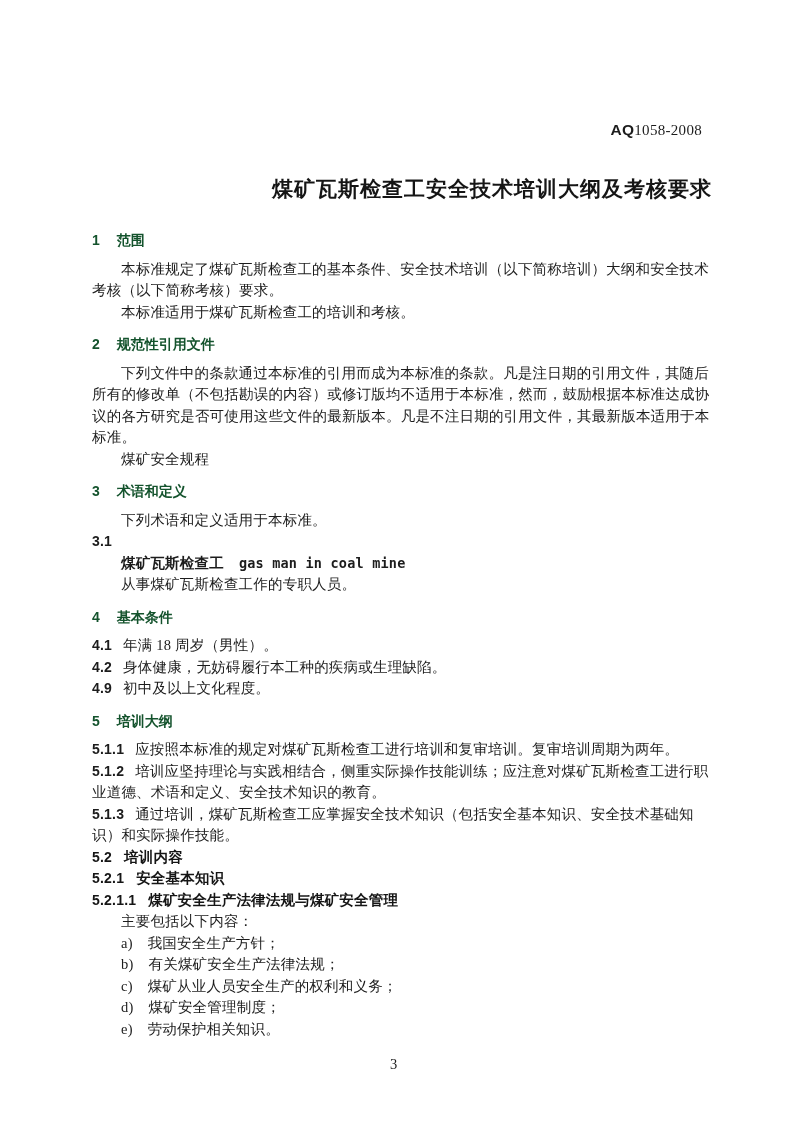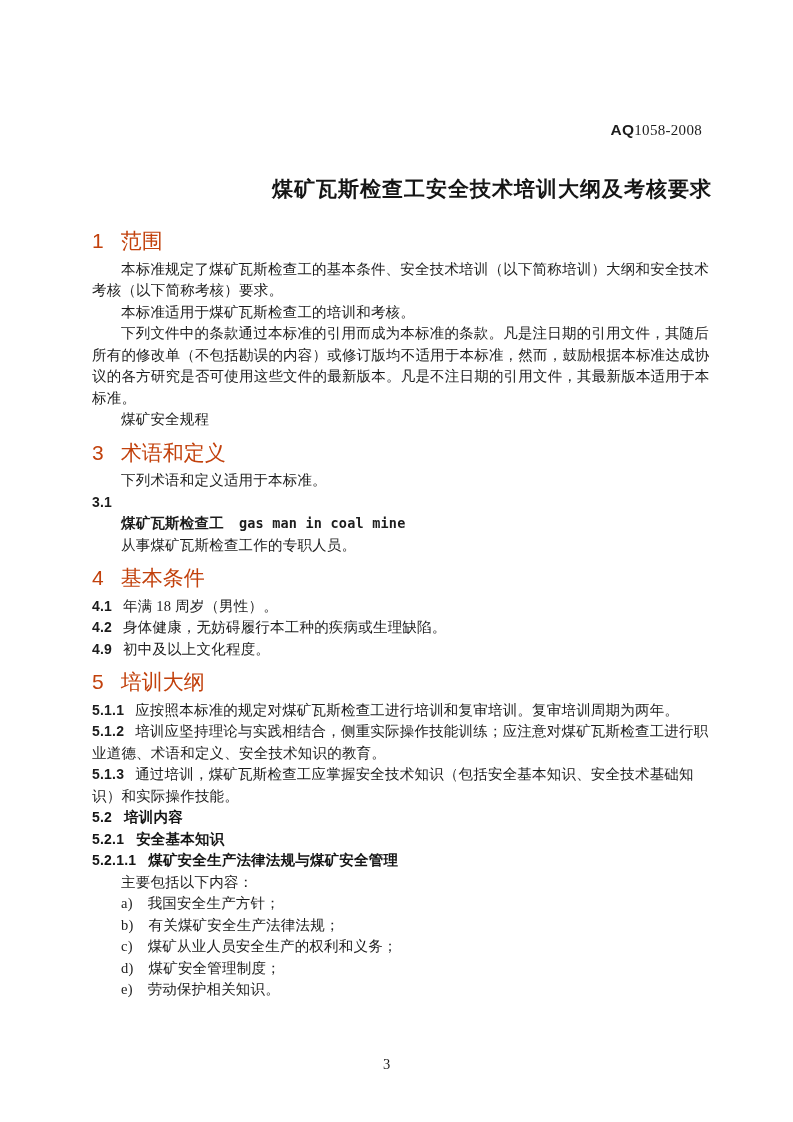--- a/index.html
+++ b/index.html
@@ -8,20 +8,21 @@
     font-family: "Liberation Serif", serif;
     color: #1c1c1c;
     -webkit-font-smoothing: antialiased;
   }
   .page {
     position: relative;
     width: 773px;
     height: 1122px;
     background: #ffffff;
     overflow: hidden;
+    padding-left: 14px;
   }
   .content {
     position: absolute;
     left: 92px;
     top: 0;
     width: 620px;
   }
   
   .std-code {
     padding-top: 121px;
@@ -48,24 +49,24 @@
     font-size: 21px;
     line-height: 24px;
     letter-spacing: 1px;
     text-align: right;
     color: #151515;
   }
   
   .sec-head {
     margin: 11px 0 7px 0;
     font-family: "Liberation Sans", sans-serif;
-    font-weight: 400;
-    font-size: 21px;
+    font-weight: 700;
+    font-size: 14px;
     line-height: 21.5px;
-    color: #c2410c;
+    color: #14532d;
   }
   .sec-head .sec-num { margin-right: 17px; }
   
   .para, .clause, .list-item, .sub-head, .term-line {
     margin: 0;
     font-size: 14.5px;
     line-height: 21.5px;
     letter-spacing: 0.2px;
   }
   .indent { text-indent: 2em; }
@@ -120,20 +121,21 @@
 
     <h1 class="doc-title">煤矿瓦斯检查工安全技术培训大纲及考核要求</h1>
 
     <section>
       <h2 class="sec-head"><span class="sec-num">1</span><span>范围</span></h2>
       <p class="para indent">本标准规定了煤矿瓦斯检查工的基本条件、安全技术培训（以下简称培训）大纲和安全技术考核（以下简称考核）要求。</p>
       <p class="para indent">本标准适用于煤矿瓦斯检查工的培训和考核。</p>
     </section>
 
     <section>
+      <h2 class="sec-head"><span class="sec-num">2</span><span>规范性引用文件</span></h2>
       <p class="para indent">下列文件中的条款通过本标准的引用而成为本标准的条款。凡是注日期的引用文件，其随后所有的修改单（不包括勘误的内容）或修订版均不适用于本标准，然而，鼓励根据本标准达成协议的各方研究是否可使用这些文件的最新版本。凡是不注日期的引用文件，其最新版本适用于本标准。</p>
       <p class="para indent">煤矿安全规程</p>
     </section>
 
     <section>
       <h2 class="sec-head"><span class="sec-num">3</span><span>术语和定义</span></h2>
       <p class="para indent">下列术语和定义适用于本标准。</p>
       <p class="clause"><span class="clause-num">3.1</span></p>
       <p class="term-line"><span class="term-cn">煤矿瓦斯检查工</span><span class="term-en">gas man in coal mine</span></p>
       <p class="para indent">从事煤矿瓦斯检查工作的专职人员。</p>

